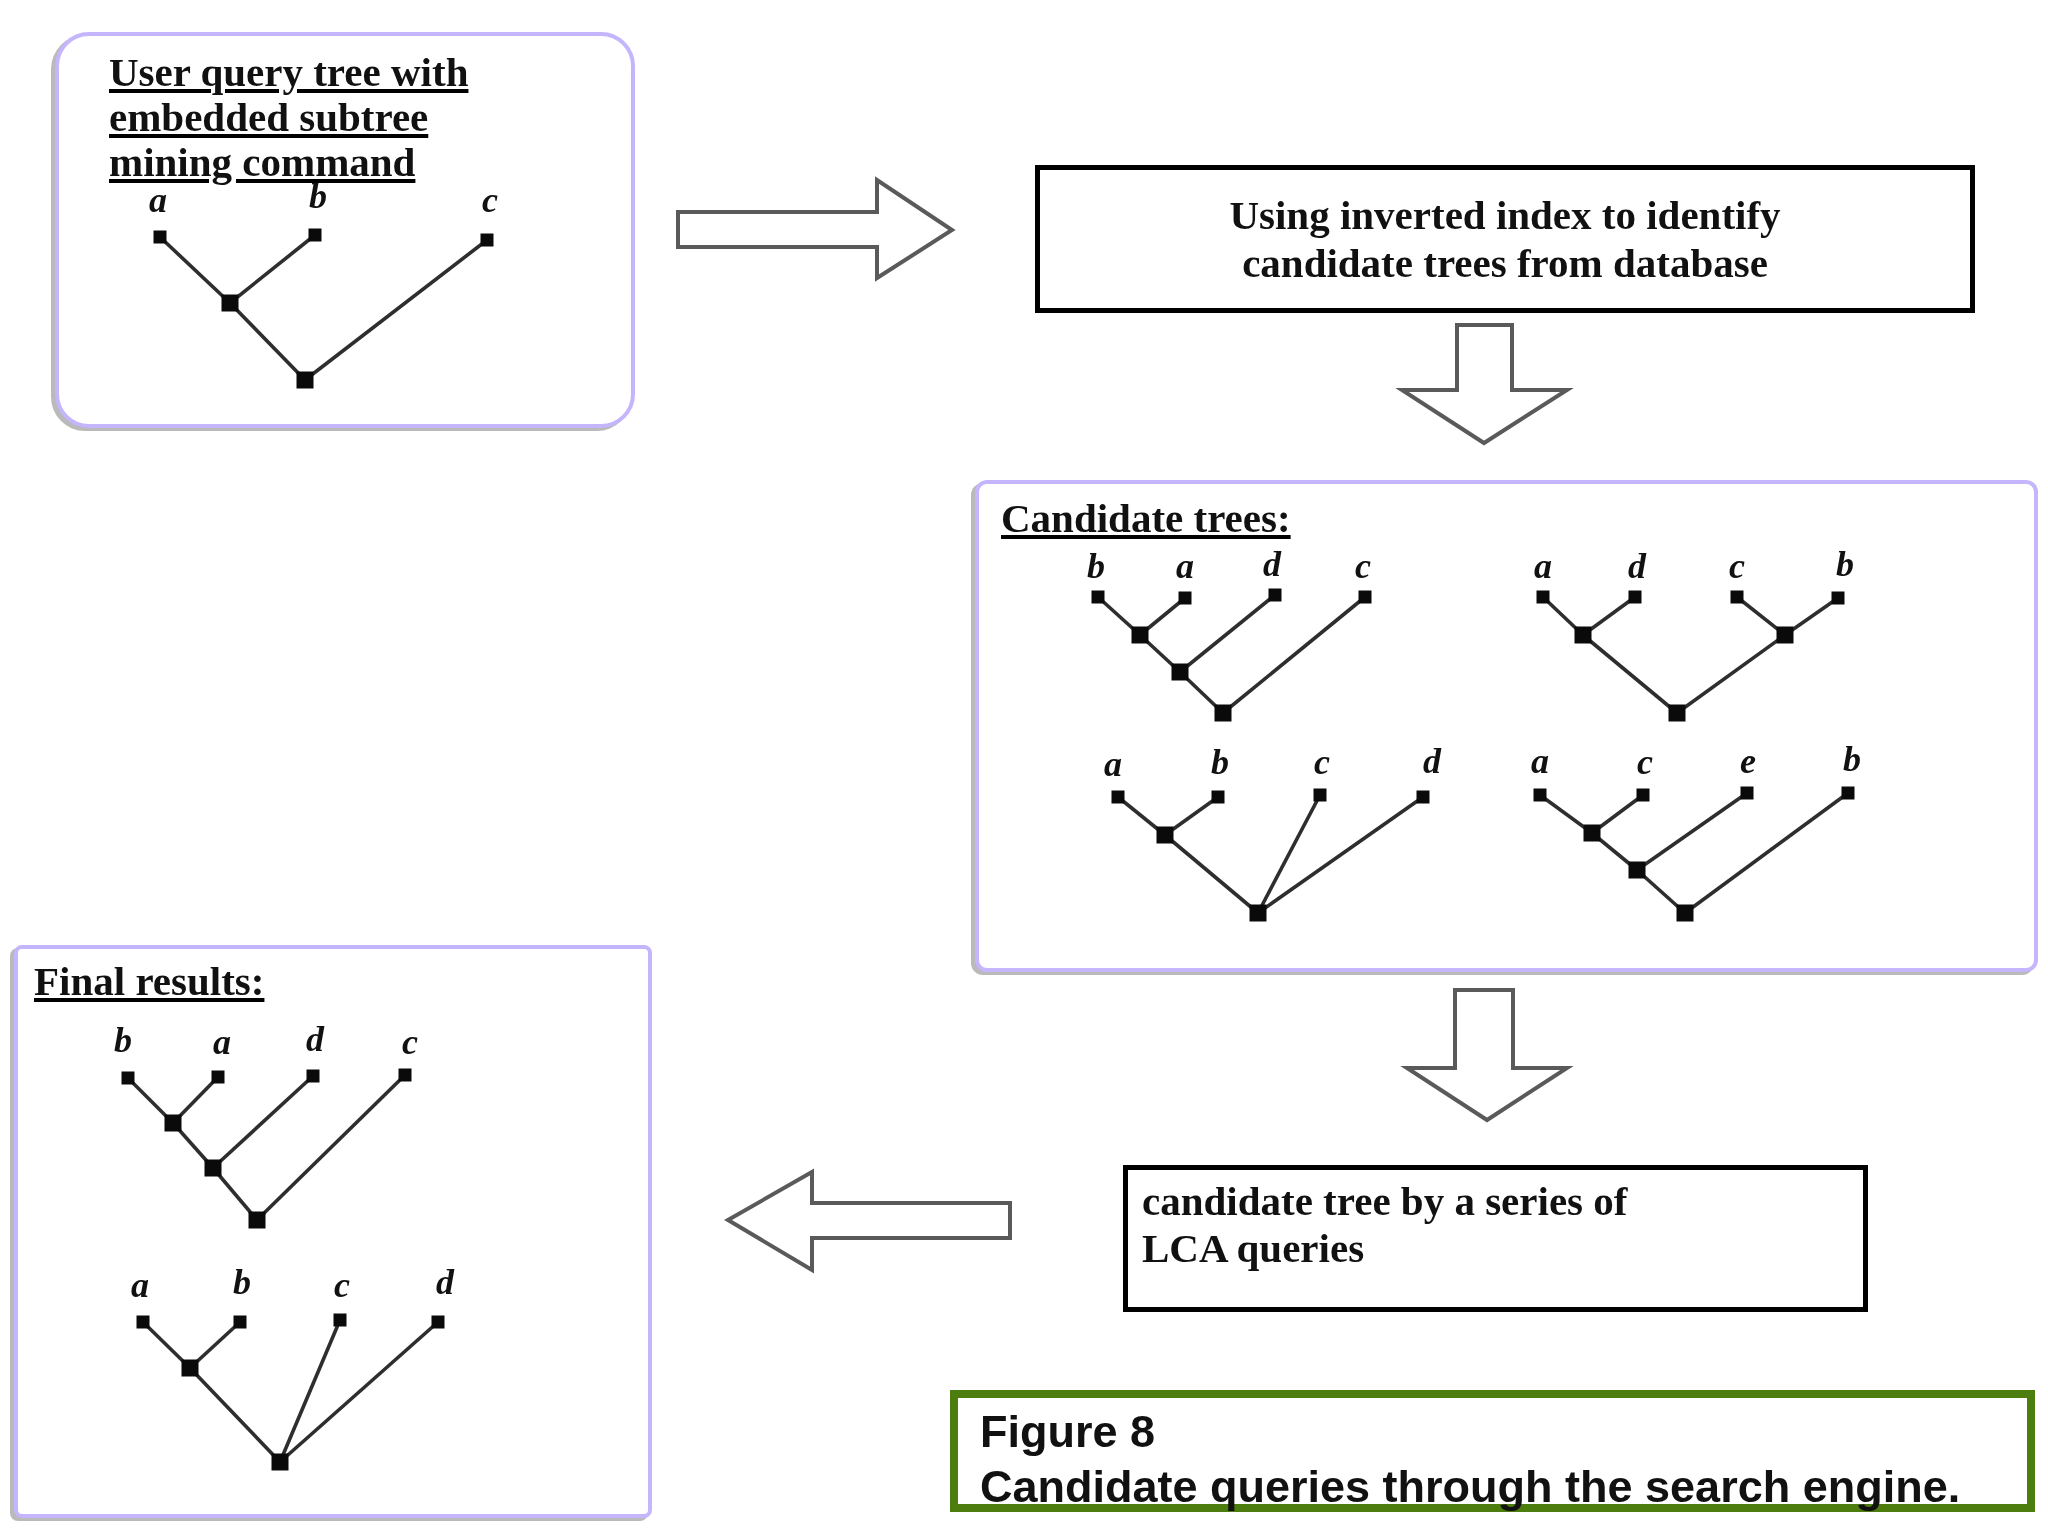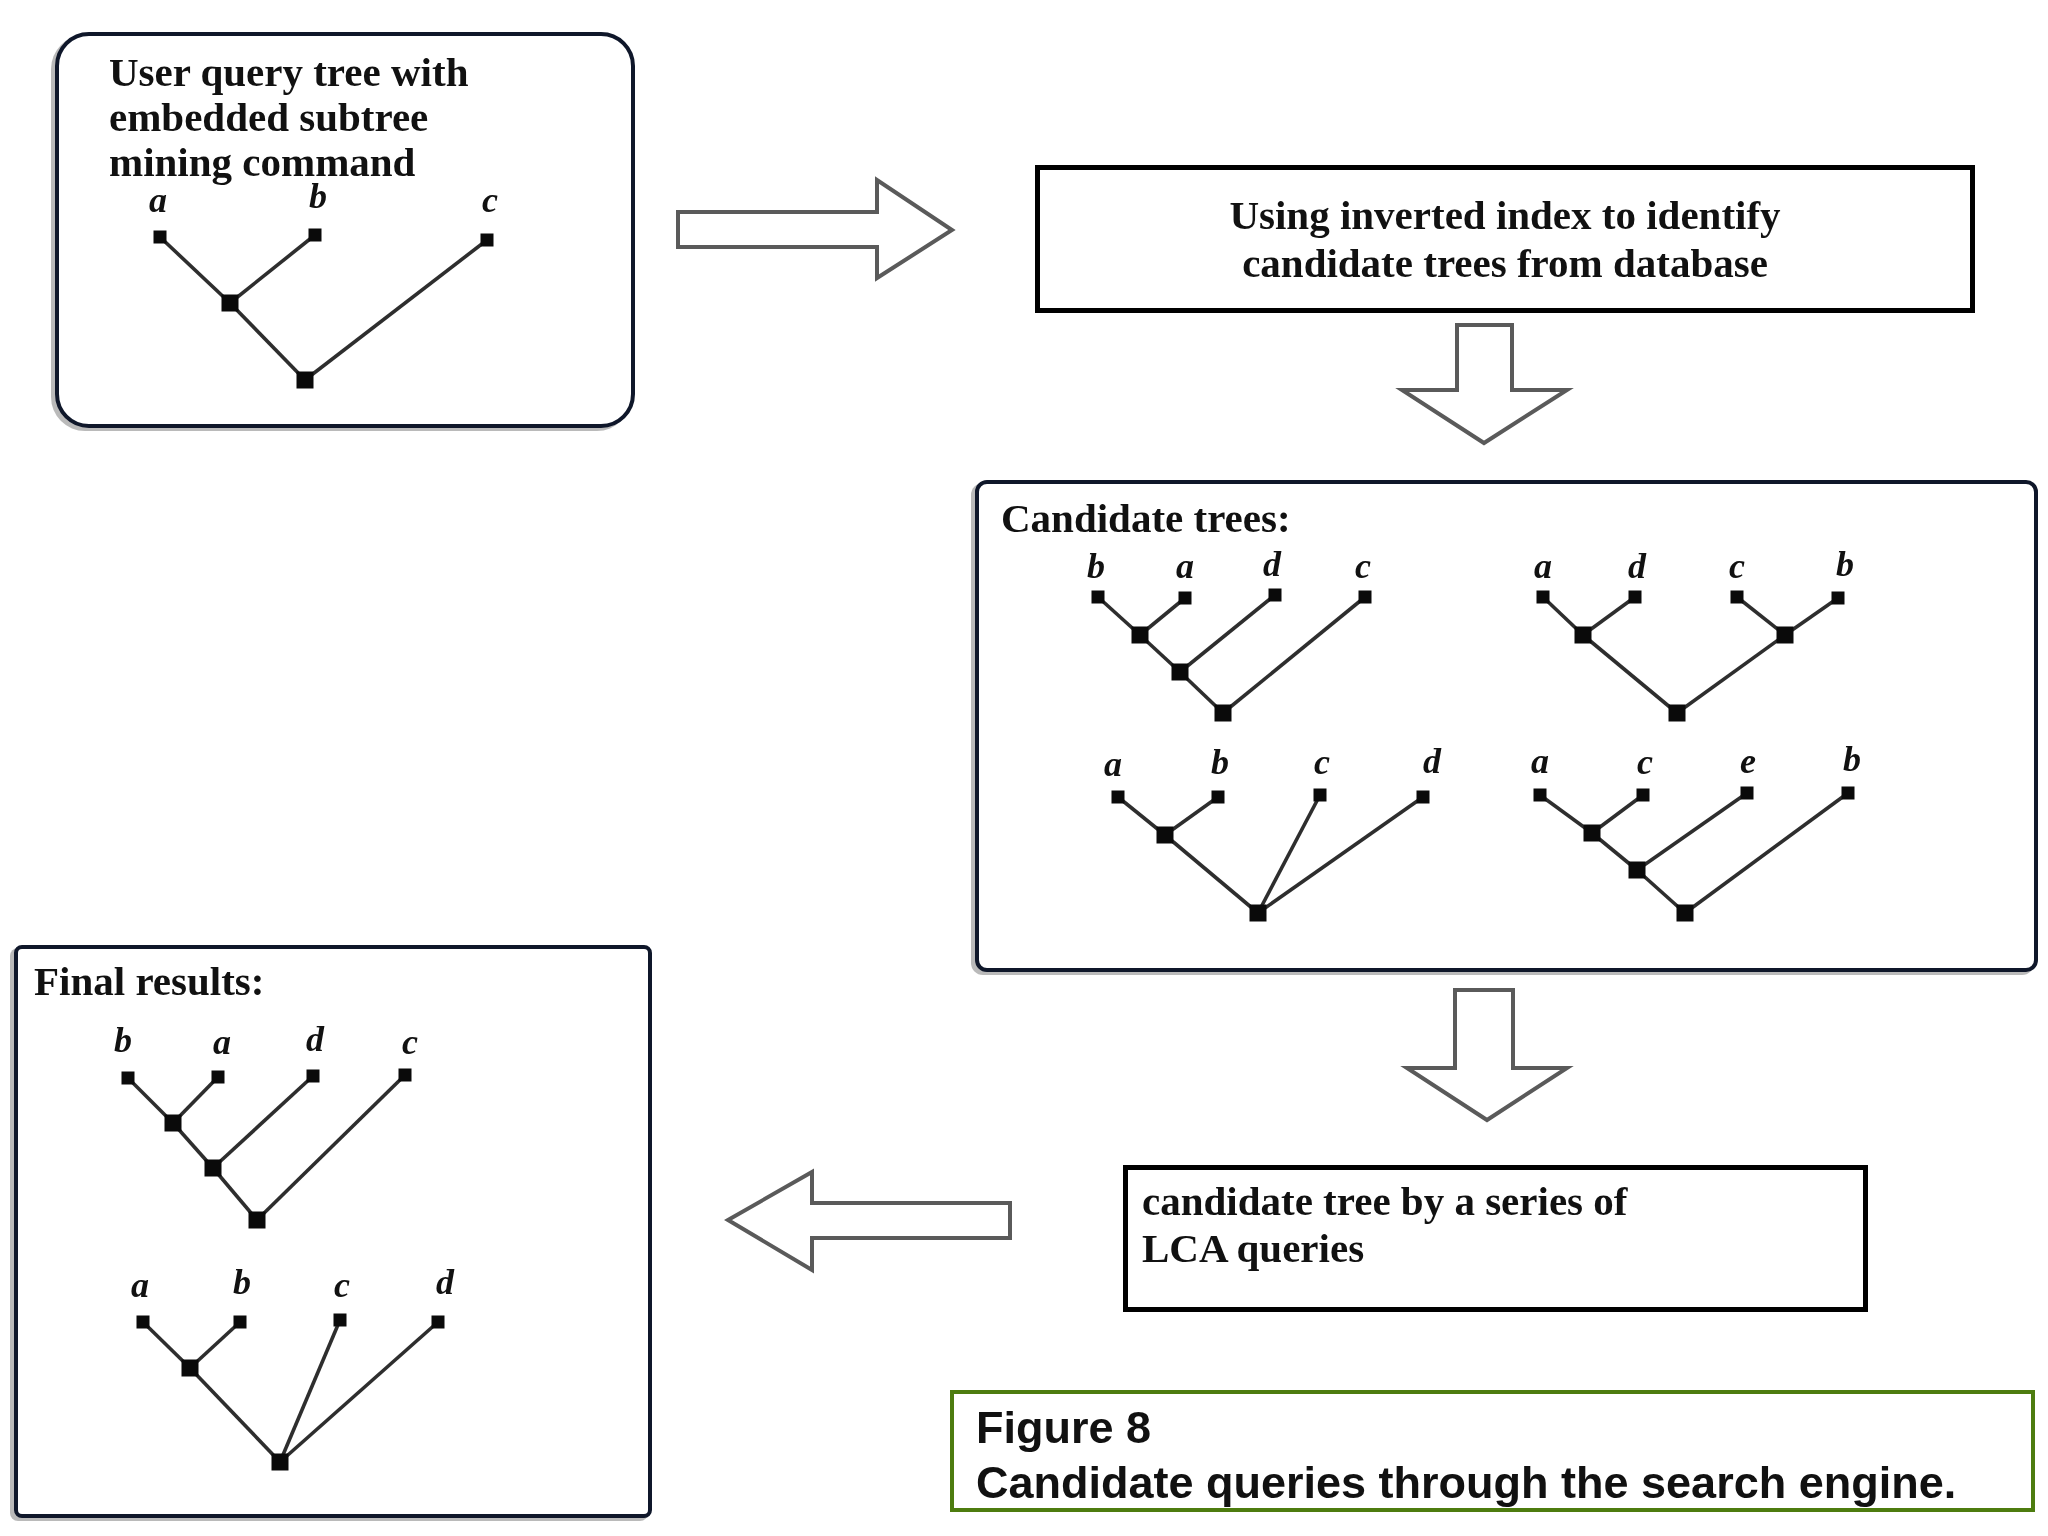--- a/index.html
+++ b/index.html
@@ -1,31 +1,31 @@
 <!DOCTYPE html>
 <html><head>
 <meta charset="utf-8">
 <style>
   html,body { margin:0; padding:0; background:#ffffff; }
   .canvas {
     position:relative; width:2048px; height:1536px; background:#ffffff;
     font-family:"Liberation Serif", serif; overflow:hidden;
   }
   .box { position:absolute; box-sizing:border-box; background:#ffffff; }
-  .rounded-gray { border:4px solid #0f172a; border-radius:34px; box-shadow:-4px 3px 0 rgba(130,130,130,0.55); }
+  .rounded-gray { border:4px solid #c4b5fd; border-radius:34px; box-shadow:-4px 3px 0 rgba(130,130,130,0.55);text-decoration:underline; }
   .rect-black  { border:5px solid #000000;margin-top:7px; }
 
   #query-box   { left:55px;  top:32px;   width:580px;  height:396px; }
   #index-box   { left:1035px; top:158px; width:940px;  height:148px;
                  display:flex; flex-direction:column; justify-content:center;
                  text-align:center; }
   #candidates-box { left:975px; top:480px; width:1063px; height:492px; border-radius:12px; }
   #compare-box { left:1123px; top:1158px; width:745px; height:147px; padding:8px 0 0 14px; }
   #results-box { left:14px;  top:945px;  width:638px;  height:573px; border-radius:8px; }
-  #caption-box { left:950px; top:1390px; width:1085px; height:122px; border:4px solid #4d7c0f;
+  #caption-box { left:950px; top:1390px; width:1085px; height:122px; border:8px solid #4d7c0f;
                  font-family:"Liberation Sans", sans-serif; padding:6px 0 0 22px; }
 
   .box-text { font-weight:bold; color:#111; }
   #query-box .box-text   { font-size:41px; line-height:45px; padding:14px 0 0 50px; }
   #index-box .box-text   { font-size:41px; line-height:48px; }
   #compare-box .box-text { font-size:41px; line-height:47px; }
   .panel-title { font-weight:bold; color:#111; font-size:41px; }
   #candidates-box .panel-title { padding:10px 0 0 22px; }
   #results-box .panel-title    { padding:8px 0 0 16px; }
   #caption-box .box-text { font-size:45px; line-height:55px; }

